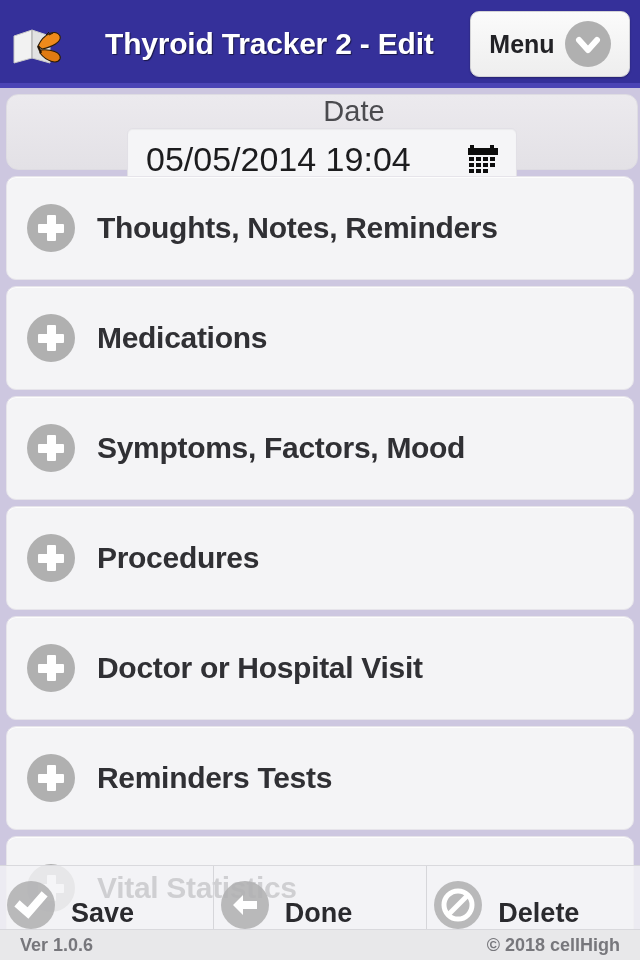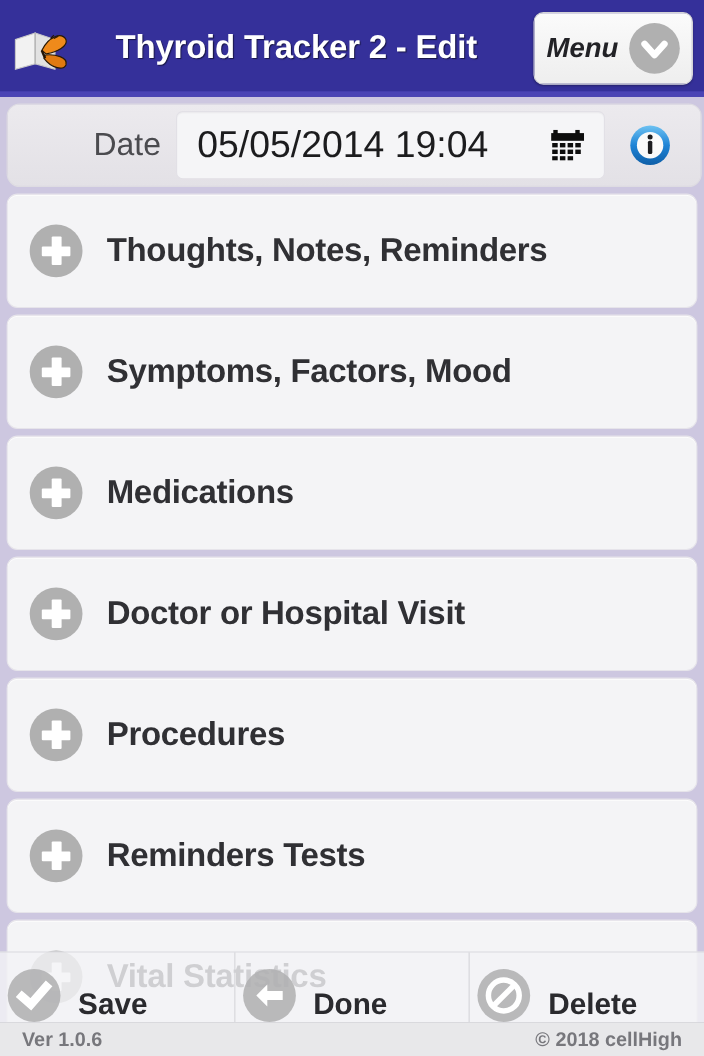--- a/index.html
+++ b/index.html
@@ -42,30 +42,29 @@
     font-size: 30px;
     font-weight: bold;
     letter-spacing: -0.2px;
     text-shadow: 1px 1px 1px rgba(0,0,0,0.55);
     white-space: nowrap;
     flex: 1 1 auto;
     margin-left: 33px;
   }
   .menu-btn {
     flex: 0 0 auto;
-    width: 145px; height: 66px;
+    width: 160px; height: 66px;
     background: linear-gradient(#fbfbfb, #eeeeee);
     border: 1px solid #d3d3d6;
     border-radius: 9px;
     box-shadow: 0 1px 2px rgba(0,0,0,0.30);
     display: flex;
     align-items: center;
     justify-content: center;
     gap: 10px;
-    font-style: italic;
   }
   .menu-btn .label {
     font-size: 25px;
     font-weight: bold;
     color: #222226;
   }
   .circ {
     border-radius: 50%;
     background: #b0b0b0;
     display: flex;
@@ -78,20 +77,21 @@
   
   .date-panel {
     position: relative;
     margin: 6px 2px 0 6px;
     height: 76px;
     background: linear-gradient(#eceaee, #e3e1e6);
     border-radius: 12px;
     border: 1px solid #dedce2;
     display: flex;
     align-items: center;
+    flex-direction: column;
   }
   .date-label {
     font-size: 29px;
     color: #4b4b4f;
     margin-left: 78px;
     margin-right: 14px;
     white-space: nowrap;
   }
   .date-field {
     position: relative;
@@ -276,42 +276,42 @@
         <span class="plus-h"></span>
           <span class="plus-v"></span>
       </span>
       <span class="item-label">Thoughts, Notes, Reminders</span>
     </div>
     <div class="list-item">
       <span class="circ">
         <span class="plus-h"></span>
           <span class="plus-v"></span>
       </span>
+      <span class="item-label">Medications</span>
+    </div>
+    <div class="list-item">
+      <span class="circ">
+        <span class="plus-h"></span>
+          <span class="plus-v"></span>
+      </span>
       <span class="item-label">Symptoms, Factors, Mood</span>
     </div>
     <div class="list-item">
       <span class="circ">
         <span class="plus-h"></span>
           <span class="plus-v"></span>
       </span>
-      <span class="item-label">Medications</span>
+      <span class="item-label">Procedures</span>
     </div>
     <div class="list-item">
       <span class="circ">
         <span class="plus-h"></span>
           <span class="plus-v"></span>
       </span>
       <span class="item-label">Doctor or Hospital Visit</span>
-    </div>
-    <div class="list-item">
-      <span class="circ">
-        <span class="plus-h"></span>
-          <span class="plus-v"></span>
-      </span>
-      <span class="item-label">Procedures</span>
     </div>
     <div class="list-item">
       <span class="circ">
         <span class="plus-h"></span>
           <span class="plus-v"></span>
       </span>
       <span class="item-label">Reminders Tests</span>
     </div>
     <div class="list-item">
       <span class="circ">

